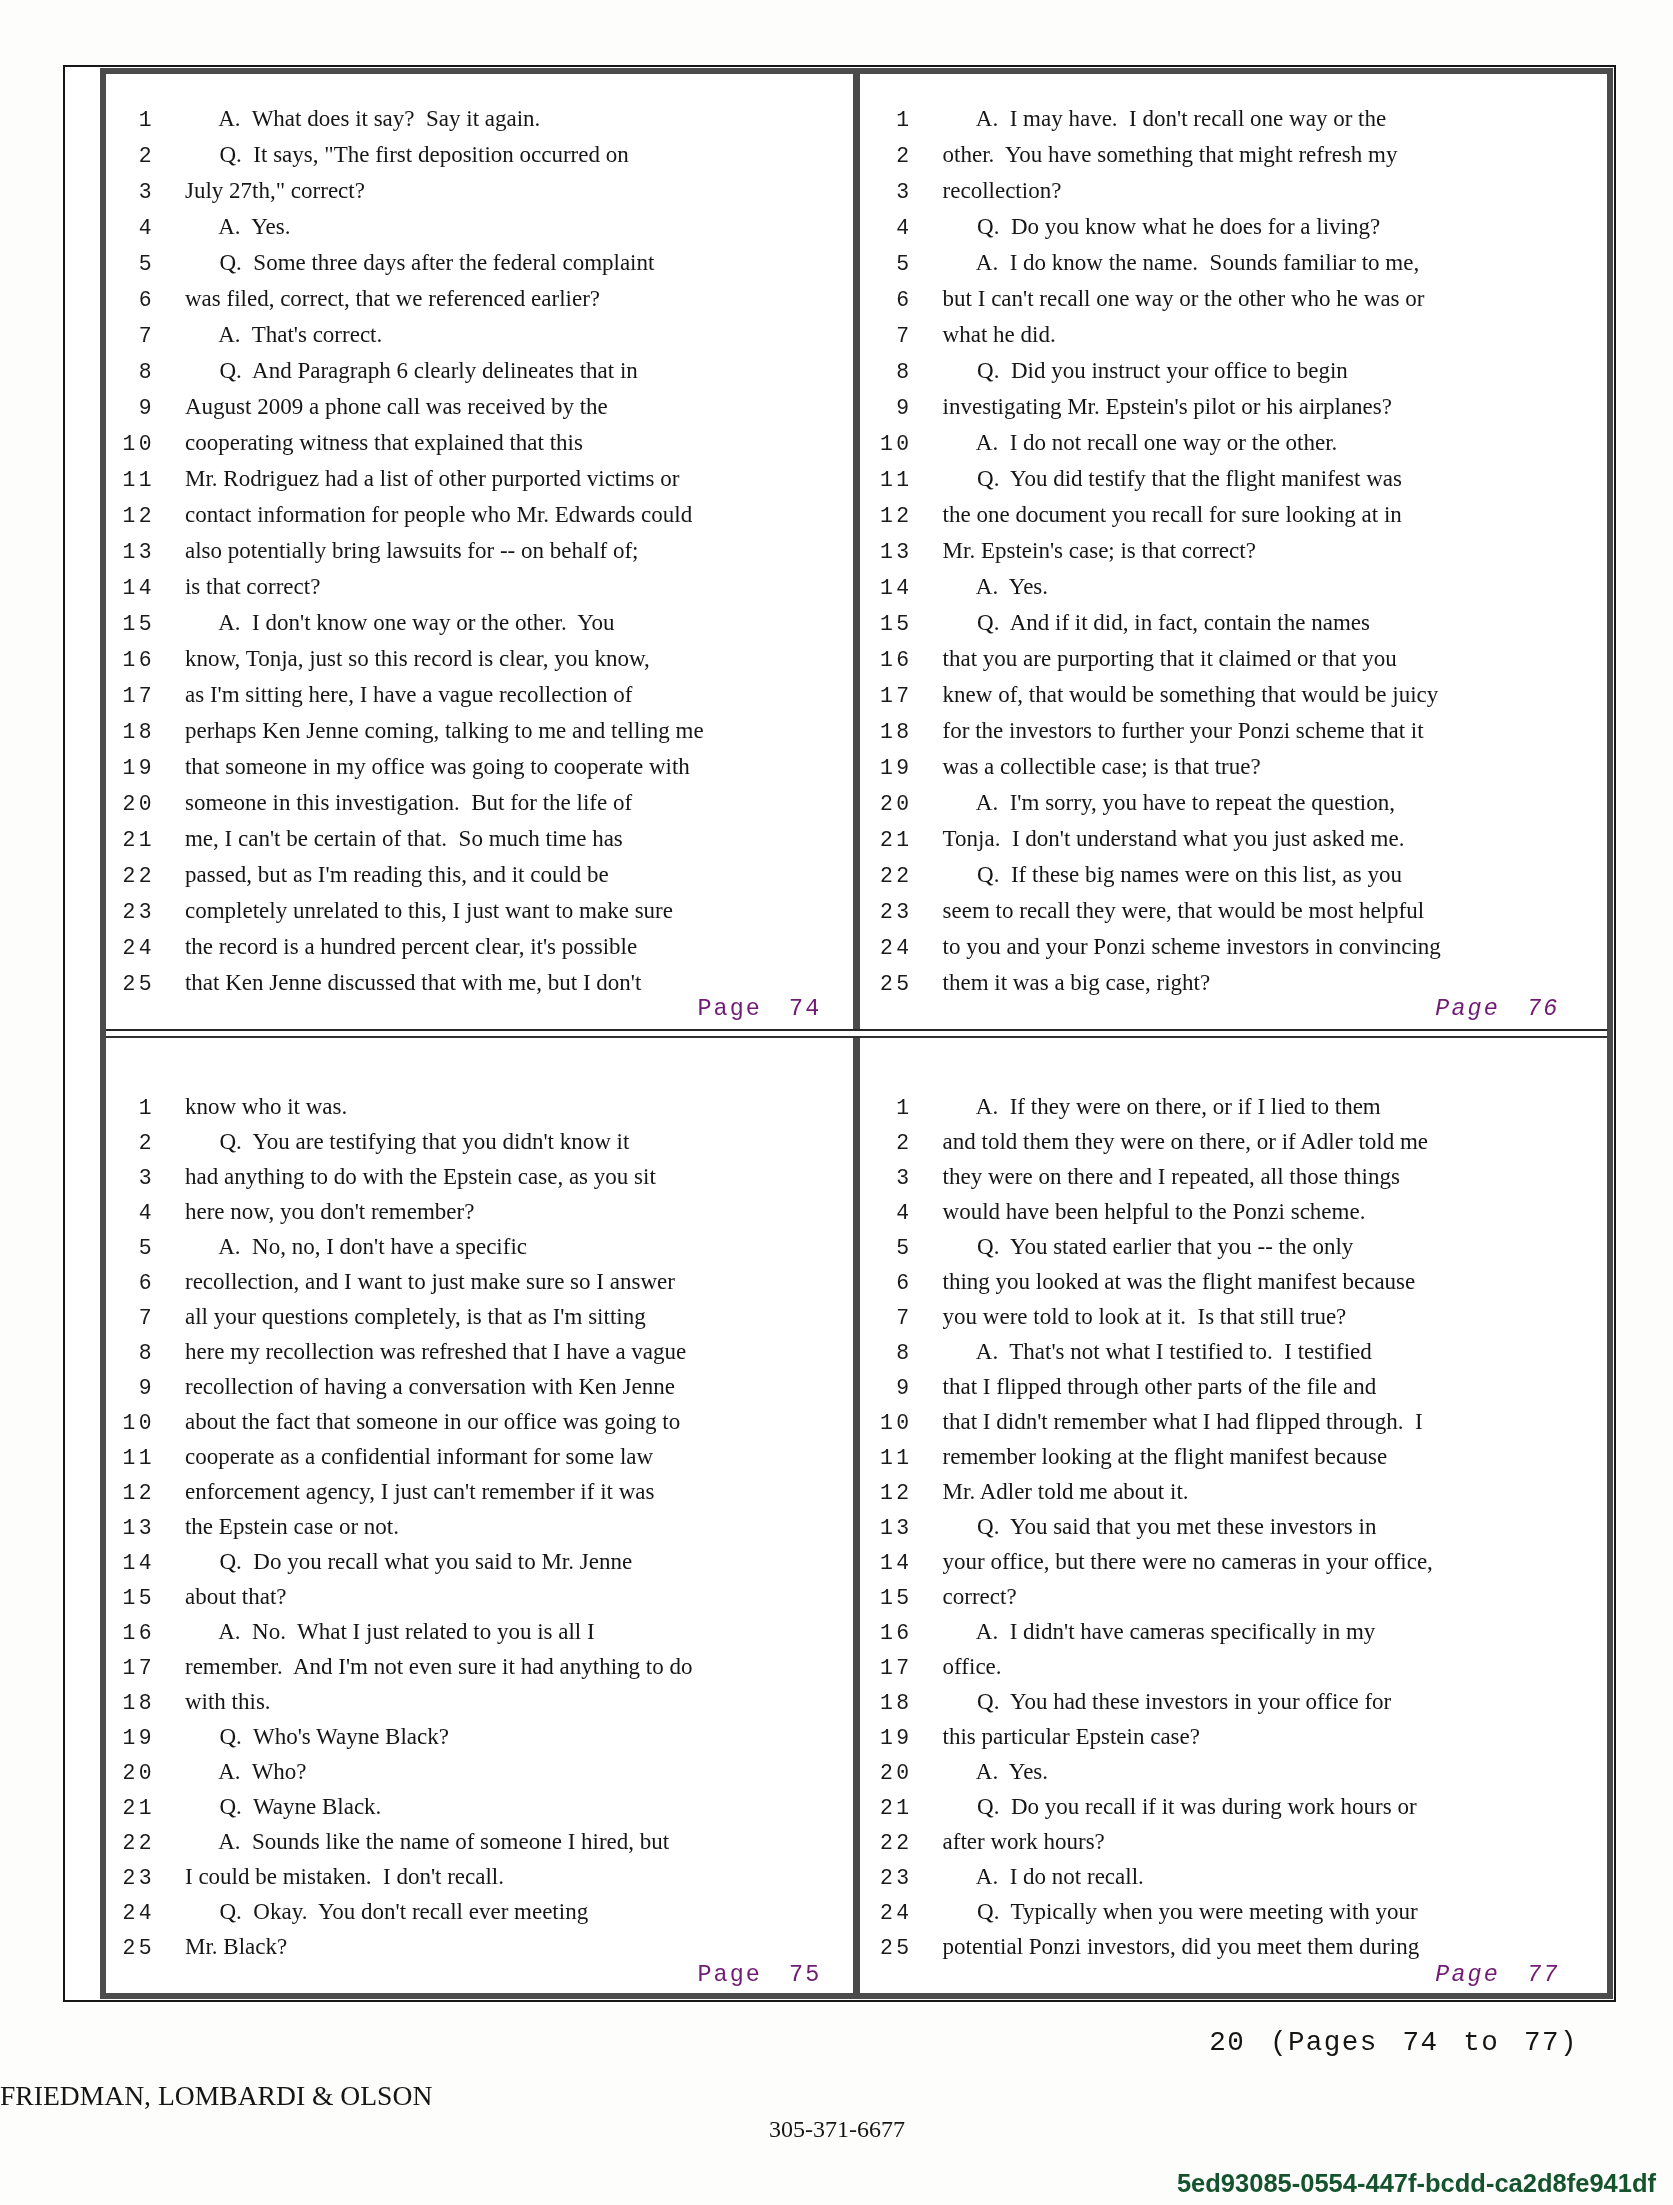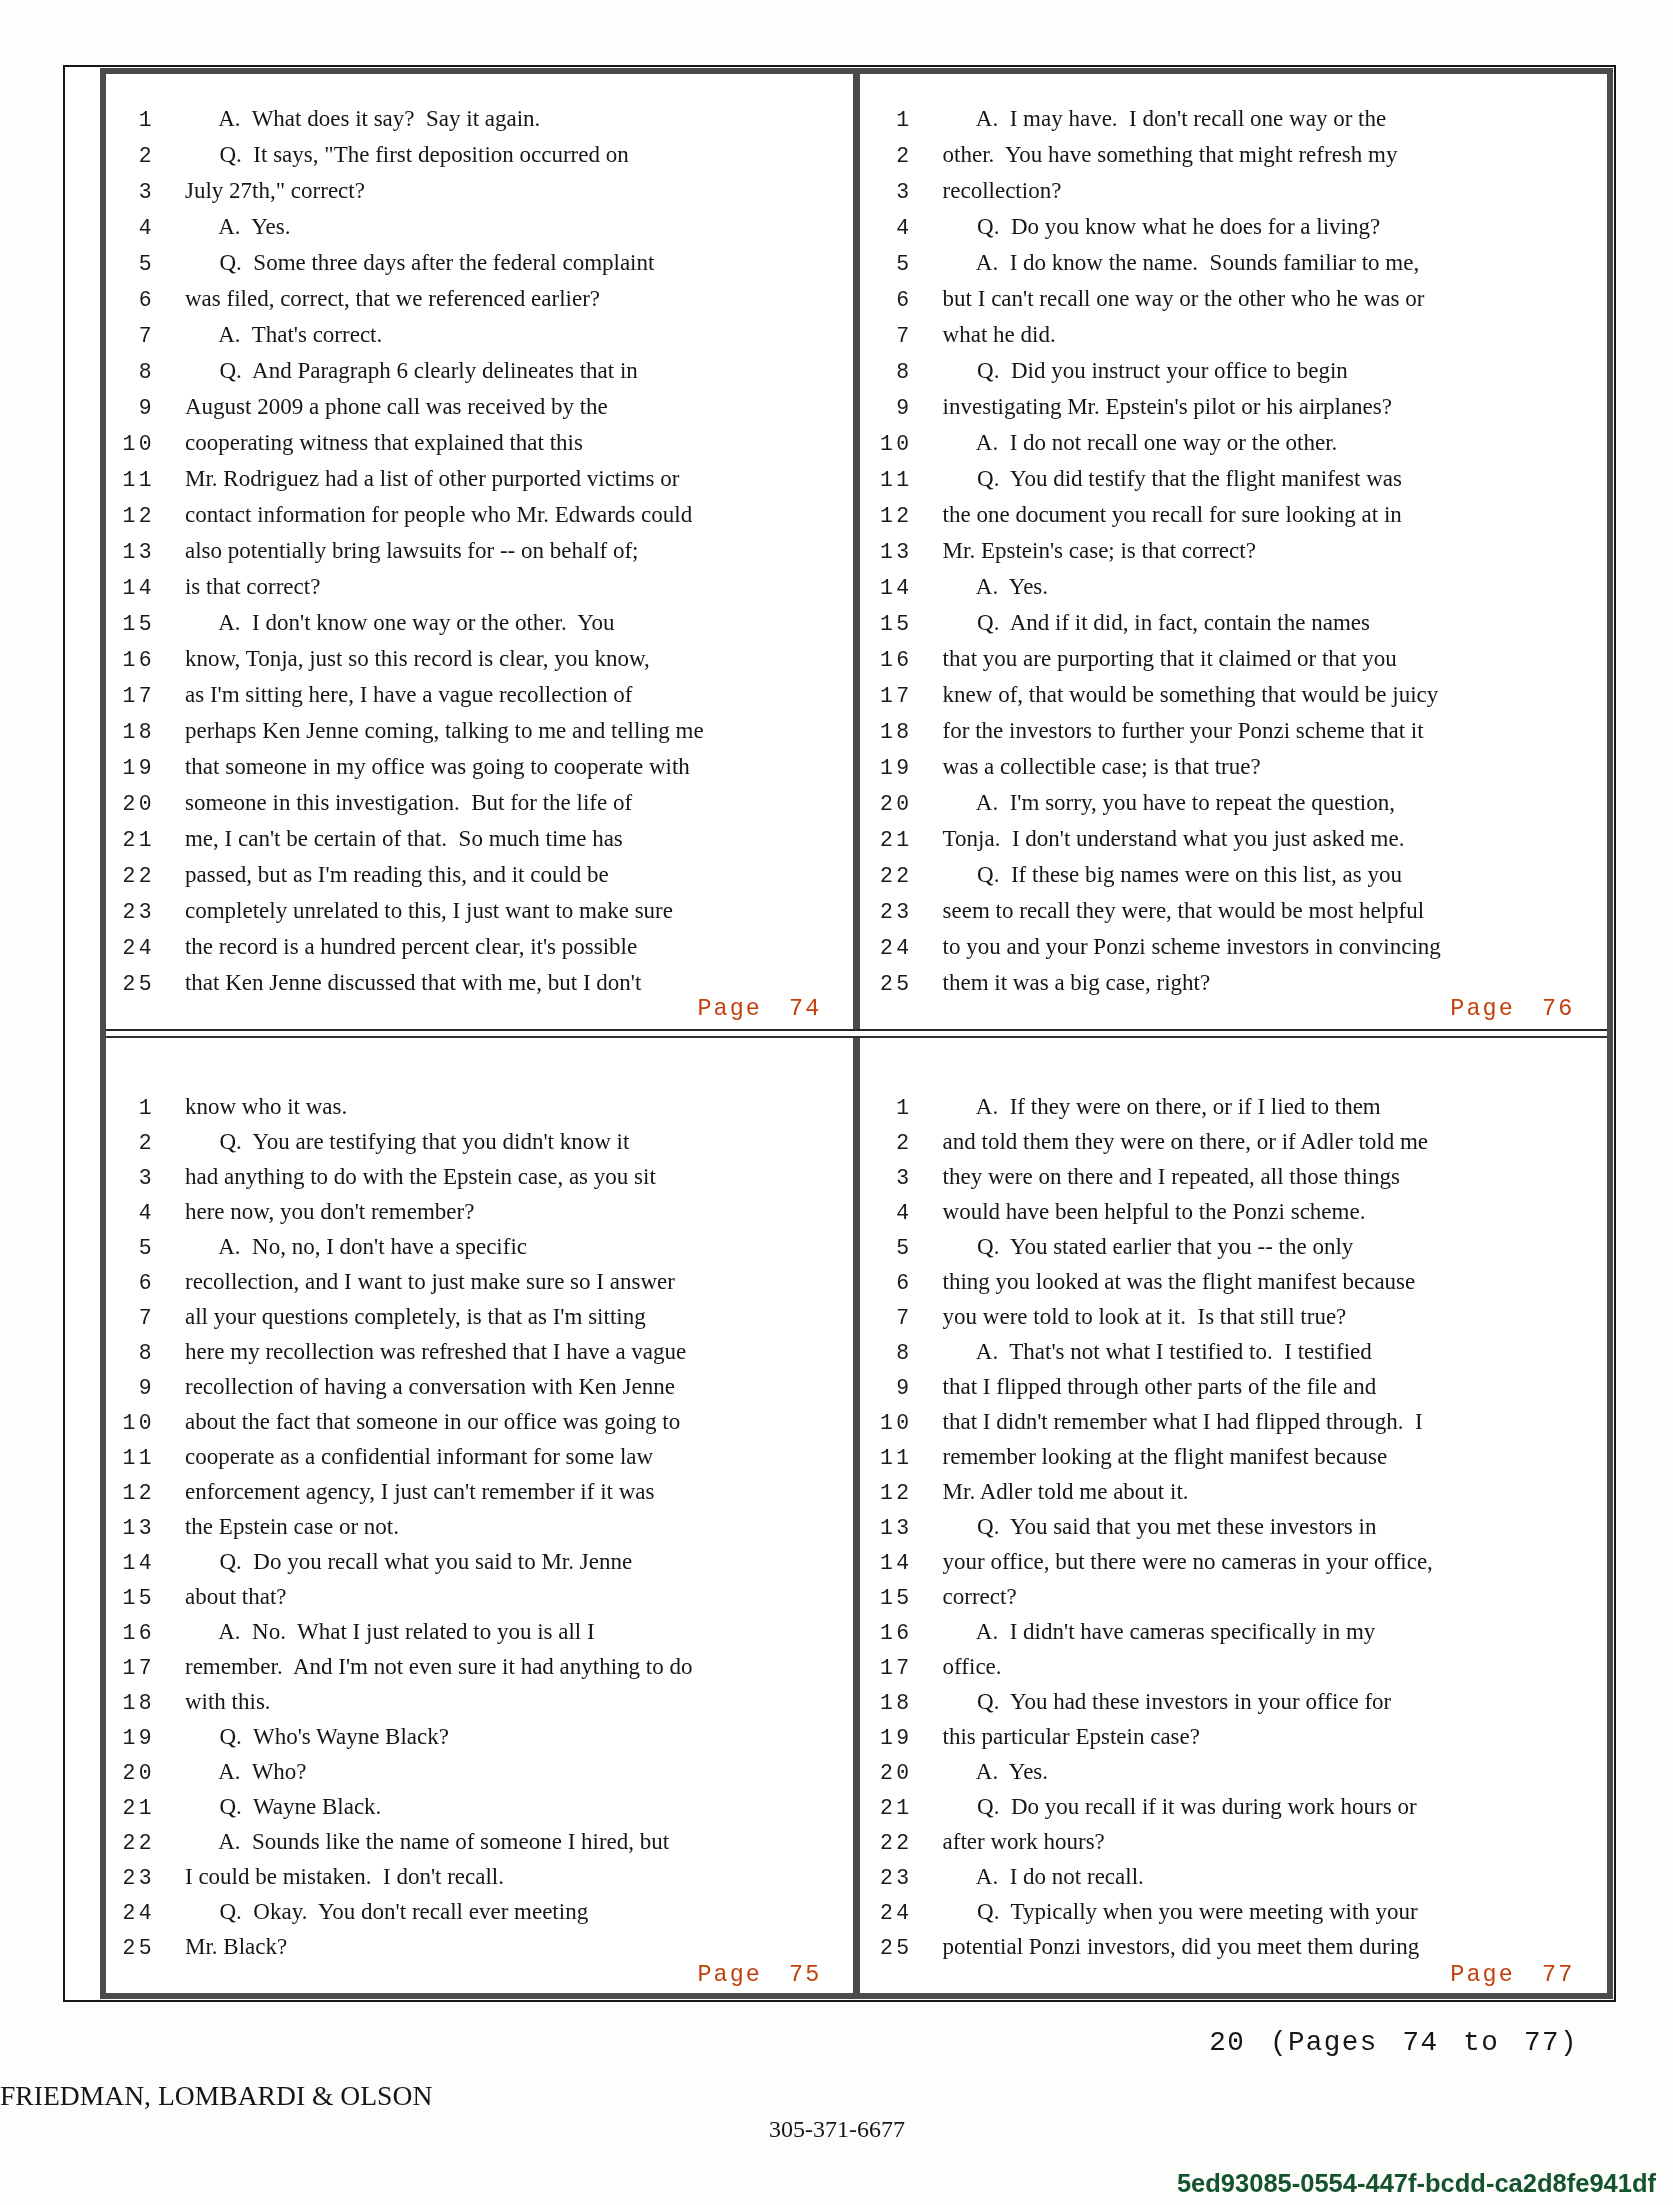--- a/index.html
+++ b/index.html
@@ -66,27 +66,27 @@
     font-size: 23px;
     white-space: pre;
     color: #161616;
   }
   .page-label {
     position: absolute;
     font-family: "Liberation Mono", monospace;
     font-size: 23.4px;
     letter-spacing: 2.1px;
     word-spacing: 11px;
-    color: #c2410c;
+    color: #701a75;
     text-align: center;
   }
   .quad.top    .page-label { bottom: 6.9px; }
   .quad.bottom .page-label { bottom: 5.5px; }
   .quad.left   .page-label { right: 32px; }
-  .quad.right  .page-label { right: 33px; }
+  .quad.right  .page-label { right: 48px; font-style: italic; }
   .sheet-info {
     position: absolute;
     top: 2027px; right: 96px;
     font-family: "Liberation Mono", monospace;
     font-size: 27.6px;
     letter-spacing: 1.4px;
     word-spacing: 6.9px;
     color: #151515;
   }
   .firm-name {

